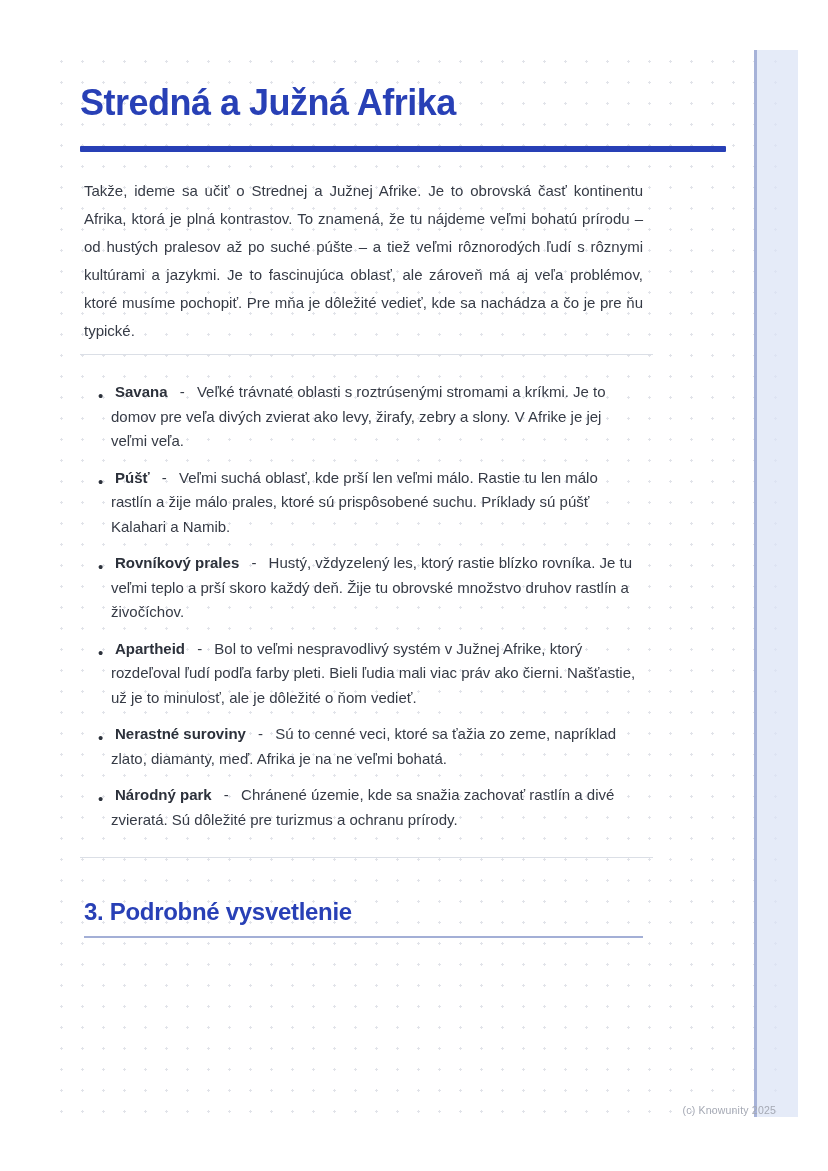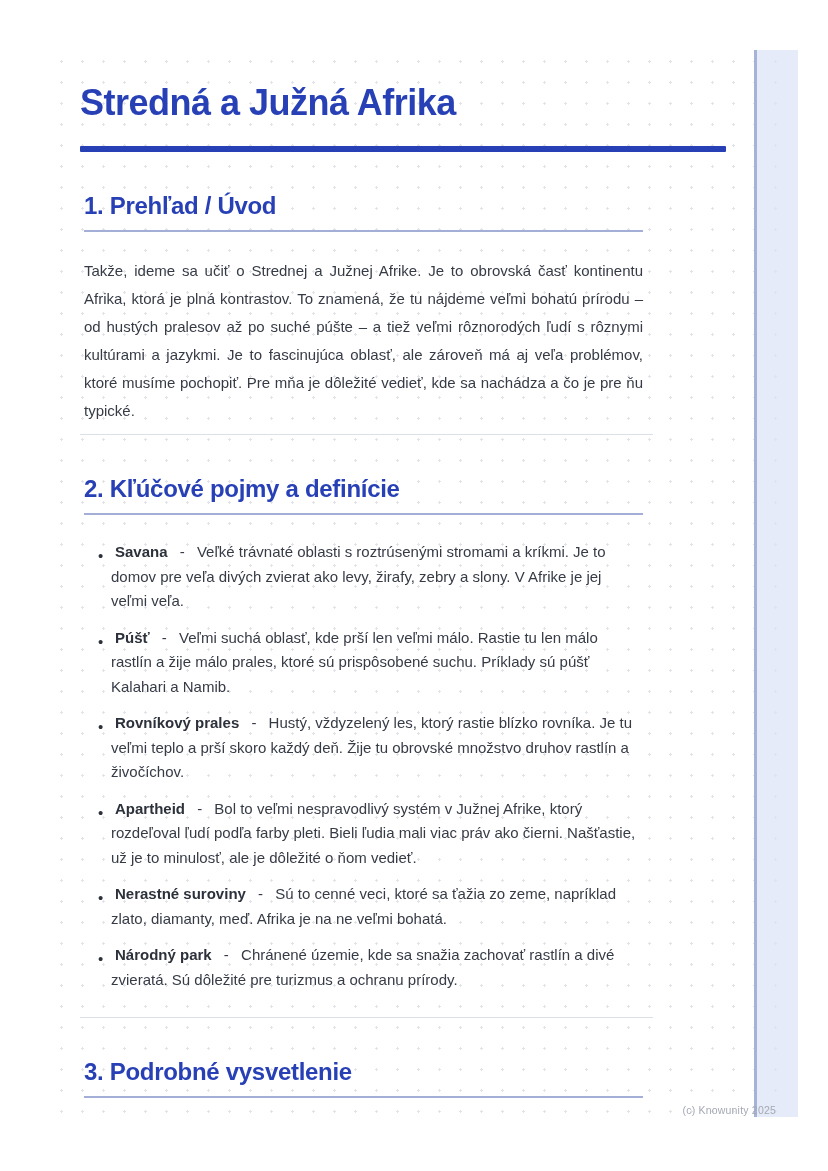--- a/index.html
+++ b/index.html
@@ -106,28 +106,26 @@
 <body>
 
 <div class="page">
   <div class="margin-stripe"></div>
 
   <div class="content">
     <h1 class="doc-title">Stredná a Južná Afrika</h1>
     <div class="title-rule"></div>
 
     <section>
-      <h2 class="section-heading">1. Prehľad / Úvod</h2>
       <p class="body-para">Takže, ideme sa učiť o Strednej a Južnej Afrike. Je to obrovská časť kontinentu Afrika, ktorá je plná kontrastov. To znamená, že tu nájdeme veľmi bohatú prírodu – od hustých pralesov až po suché púšte – a tiež veľmi rôznorodých ľudí s rôznymi kultúrami a jazykmi. Je to fascinujúca oblasť, ale zároveň má aj veľa problémov, ktoré musíme pochopiť. Pre mňa je dôležité vedieť, kde sa nachádza a čo je pre ňu typické.</p>
     </section>
 
     <div class="section-divider"></div>
 
     <section>
-      <h2 class="section-heading">2. Kľúčové pojmy a definície</h2>
 
       <ul class="terms-list">
         <li>
           <span class="bullet-dot">•</span><strong>Savana</strong><span> - </span><span>Veľké trávnaté oblasti s roztrúsenými stromami a kríkmi. Je to domov pre veľa divých zvierat ako levy, žirafy, zebry a slony. V Afrike je jej veľmi veľa.</span>
         </li>
         <li>
           <span class="bullet-dot">•</span><strong>Púšť</strong><span> - </span><span>Veľmi suchá oblasť, kde prší len veľmi málo. Rastie tu len málo rastlín a žije málo prales, ktoré sú prispôsobené suchu. Príklady sú púšť Kalahari a Namib.</span>
         </li>
         <li>
           <span class="bullet-dot">•</span><strong>Rovníkový prales</strong><span> - </span><span>Hustý, vždyzelený les, ktorý rastie blízko rovníka. Je tu veľmi teplo a prší skoro každý deň. Žije tu obrovské množstvo druhov rastlín a živočíchov.</span>

